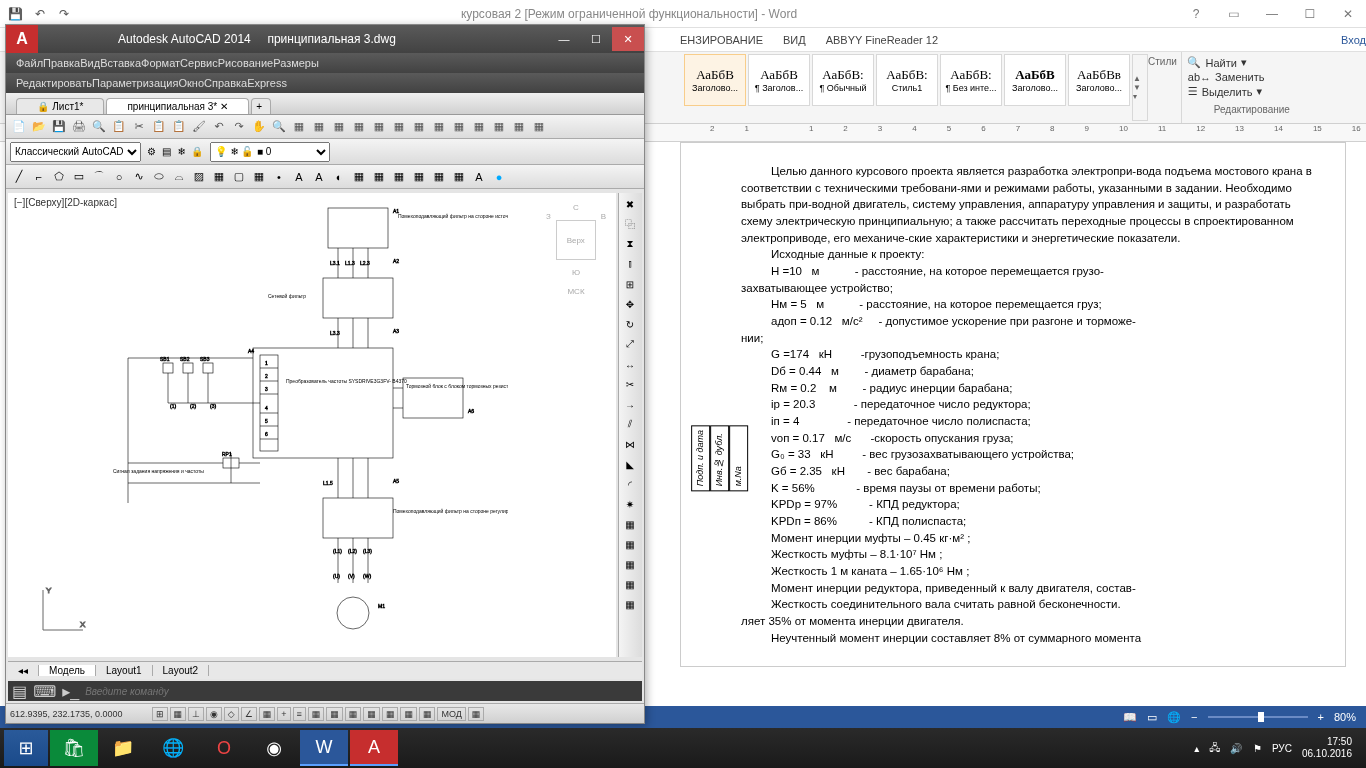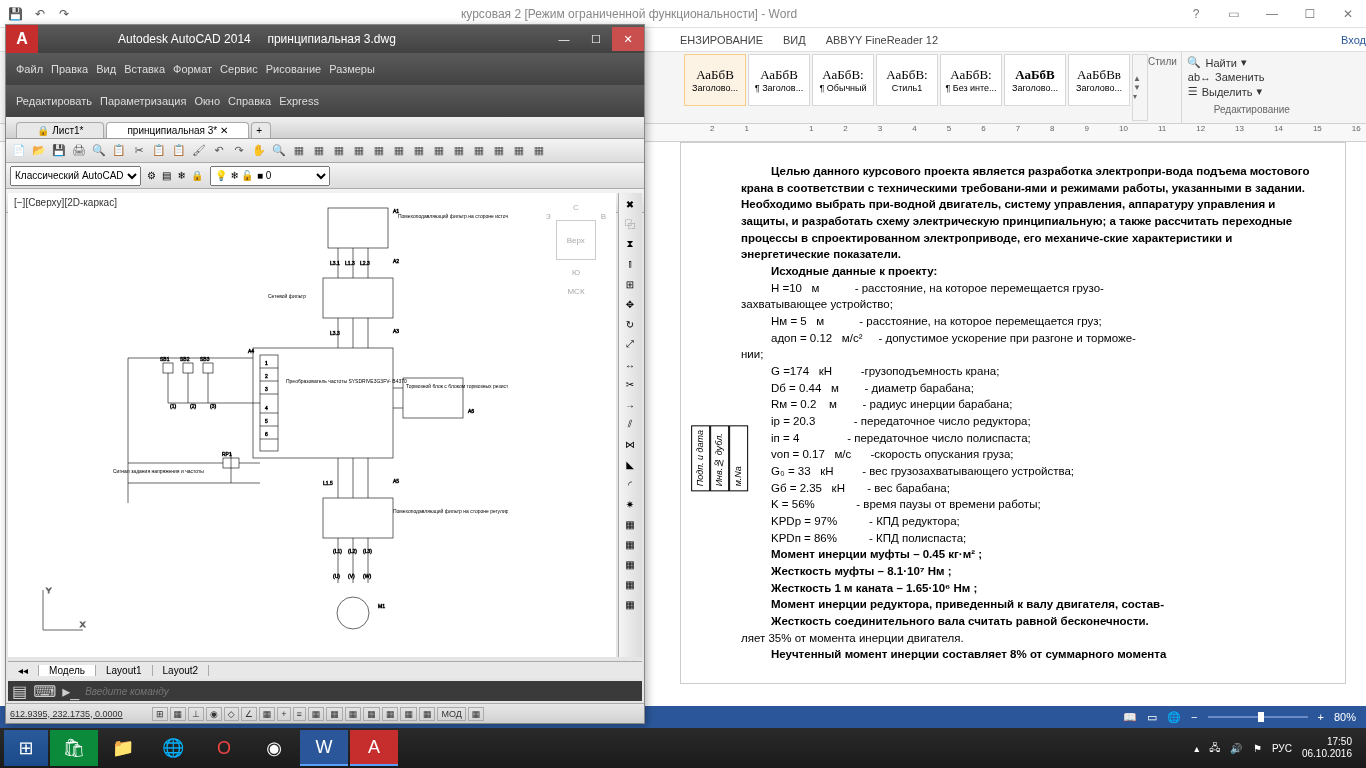--- a/index.html
+++ b/index.html
@@ -21,37 +21,37 @@
 .style-box { width: 62px; height: 52px; border: 1px solid #d8d8d8; background: #fff; display: flex; flex-direction: column; align-items: center; justify-content: center; font-size: 9px; cursor: pointer; }
 .style-box .preview { font-size: 13px; font-family: serif; }
 .style-box.active { border-color: #f8cd8a; background: #fdf3e4; }
 .styles-label { font-size: 10px; text-align: center; color: #666; margin-top: 2px; }
 .editing-group { width: 140px; padding: 4px 6px; font-size: 11px; color: #333; display: flex; flex-direction: column; gap: 2px; }
 .editing-group span { cursor: pointer; display: flex; align-items: center; gap: 4px; }
 .word-ruler { height: 18px; background: #f8f8f8; border-bottom: 1px solid #d0d0d0; padding-left: 680px; font-size: 8px; color: #666; position: relative; }
 .ruler-marks { display: flex; gap: 30px; padding-left: 30px; }
 .word-doc { position: absolute; top: 142px; left: 680px; right: 20px; bottom: 20px; background: #fff; overflow: hidden; }
 .doc-page { padding: 20px 30px 20px 60px; font-family: "Courier New", monospace; font-size: 11.5px; line-height: 1.45; color: #000; position: relative; border: 1px solid #ccc; }
-.doc-page p { text-indent: 30px; font-weight: bold; }
+.doc-page p { text-indent: 30px; }
 .doc-page .param-line { text-indent: 30px; white-space: pre; }
 .doc-sidebar-labels { position: absolute; left: 10px; top: 280px; writing-mode: vertical-rl; transform: rotate(180deg); font-size: 9px; font-style: italic; }
 .doc-sidebar-labels div { border: 1px solid #000; padding: 4px 2px; margin-bottom: 2px; }
 .word-statusbar { position: absolute; bottom: 0; left: 0; right: 0; height: 22px; background: #2b579a; display: flex; align-items: center; justify-content: flex-end; padding: 0 10px; color: #fff; font-size: 11px; gap: 10px; }
 .zoom-slider { width: 100px; height: 2px; background: #6a8bc5; position: relative; }
 .zoom-slider::after { content: ''; position: absolute; top: -4px; left: 50%; width: 6px; height: 10px; background: #fff; }
 
 
 .acad-window { position: absolute; top: 24px; left: 5px; width: 640px; height: 700px; background: #e5e5e5; border: 1px solid #888; box-shadow: 2px 2px 8px rgba(0,0,0,0.3); }
 .acad-titlebar { height: 28px; background: linear-gradient(#5a5a5a, #424242); color: #fff; display: flex; align-items: center; font-size: 12px; }
 .acad-logo { width: 32px; height: 28px; background: #c62e2e; display: flex; align-items: center; justify-content: center; font-weight: bold; font-size: 16px; }
 .acad-titlebar-text { flex: 1; padding-left: 80px; }
 .acad-winbtns { display: flex; }
 .acad-winbtns span { width: 32px; height: 24px; display: flex; align-items: center; justify-content: center; cursor: pointer; font-size: 11px; }
 .acad-winbtns .close { background: #c94f4f; }
-.acad-menubar { height: 32px; background: linear-gradient(#5a5a5a, #424242); display: flex; gap: 8px; padding: 6px 10px; font-size: 11px; color: #ddd; align-items: center; }
+.acad-menubar { height: 20px; background: linear-gradient(#5a5a5a, #424242); display: flex; padding: 6px 10px; font-size: 11px; color: #ddd; align-items: center; }
 .acad-menubar span { cursor: pointer; }
 .acad-tabs { height: 22px; background: linear-gradient(#f0f0f0, #d0d0d0); display: flex; align-items: flex-end; padding-left: 10px; gap: 2px; border-bottom: 1px solid #999; }
 .acad-tab { padding: 2px 20px; font-size: 10px; background: #e8e8e8; border: 1px solid #aaa; border-bottom: none; border-radius: 4px 4px 0 0; cursor: pointer; }
 .acad-tab.active { background: #fff; }
 .acad-toolbar { height: 24px; background: linear-gradient(#f4f4f4, #dcdcdc); border-bottom: 1px solid #aaa; display: flex; align-items: center; gap: 2px; padding: 0 4px; }
 .acad-toolbar span { width: 18px; height: 18px; display: flex; align-items: center; justify-content: center; font-size: 11px; color: #555; cursor: pointer; border: 1px solid transparent; }
 .acad-toolbar2 { height: 26px; background: linear-gradient(#f4f4f4, #dcdcdc); border-bottom: 1px solid #aaa; display: flex; align-items: center; gap: 6px; padding: 0 4px; font-size: 10px; }
 .acad-toolbar2 select { font-size: 10px; height: 20px; }
 .acad-drawbar { height: 24px; background: linear-gradient(#f4f4f4, #dcdcdc); border-bottom: 1px solid #aaa; display: flex; align-items: center; gap: 2px; padding: 0 4px; }
 .acad-drawbar span { width: 18px; height: 18px; display: flex; align-items: center; justify-content: center; font-size: 11px; cursor: pointer; }
@@ -64,21 +64,21 @@
 .viewcube { position: absolute; top: 10px; right: 10px; width: 60px; height: 100px; font-size: 8px; color: #aaa; text-align: center; }
 .viewcube .cube { width: 40px; height: 40px; border: 1px solid #ccc; margin: 8px auto; display: flex; align-items: center; justify-content: center; font-size: 8px; }
 .acad-side-toolbar { position: absolute; top: 168px; right: 2px; width: 24px; bottom: 66px; background: linear-gradient(to right, #f4f4f4, #dcdcdc); border-left: 1px solid #aaa; display: flex; flex-direction: column; gap: 2px; padding: 2px; }
 .acad-side-toolbar span { width: 18px; height: 18px; font-size: 10px; display: flex; align-items: center; justify-content: center; cursor: pointer; }
 .acad-layout-tabs { position: absolute; bottom: 44px; left: 2px; right: 2px; height: 18px; background: #e8e8e8; display: flex; align-items: center; font-size: 10px; border-top: 1px solid #aaa; }
 .acad-layout-tabs span { padding: 0 10px; border-right: 1px solid #aaa; cursor: pointer; }
 .acad-layout-tabs .active { background: #fff; }
 .acad-cmdline { position: absolute; bottom: 22px; left: 2px; right: 2px; height: 20px; background: #3a3a3a; display: flex; align-items: center; padding: 0 4px; gap: 6px; }
 .acad-cmdline input { flex: 1; background: transparent; border: none; color: #999; font-size: 10px; font-style: italic; outline: none; }
 .acad-statusbar { position: absolute; bottom: 0; left: 0; right: 0; height: 20px; background: linear-gradient(#e8e8e8, #d0d0d0); display: flex; align-items: center; font-size: 9px; color: #333; padding: 0 4px; gap: 2px; border-top: 1px solid #aaa; }
-.acad-statusbar .coords { width: 140px; text-decoration: underline; }
+.acad-statusbar .coords { width: 140px; }
 .acad-statusbar span.btn { padding: 0 3px; border: 1px solid #aaa; cursor: pointer; height: 14px; display: flex; align-items: center; }
 
 
 .taskbar { position: absolute; bottom: 0; left: 0; width: 1366px; height: 40px; background: linear-gradient(#2a2a2a, #1a1a1a); display: flex; align-items: center; padding: 0 4px; }
 .taskbar-btn { width: 48px; height: 36px; display: flex; align-items: center; justify-content: center; color: #fff; font-size: 18px; cursor: pointer; margin-right: 2px; }
 .taskbar-btn.start { background: linear-gradient(#2a5a9a, #1a4a8a); width: 44px; }
 .taskbar-btn.active { background: rgba(255,255,255,0.15); border-bottom: 2px solid #5aa0ff; }
 .taskbar-tray { margin-left: auto; display: flex; align-items: center; gap: 10px; color: #fff; font-size: 10px; padding-right: 10px; }
 .taskbar-tray .clock { text-align: right; line-height: 1.2; }
 </style>

